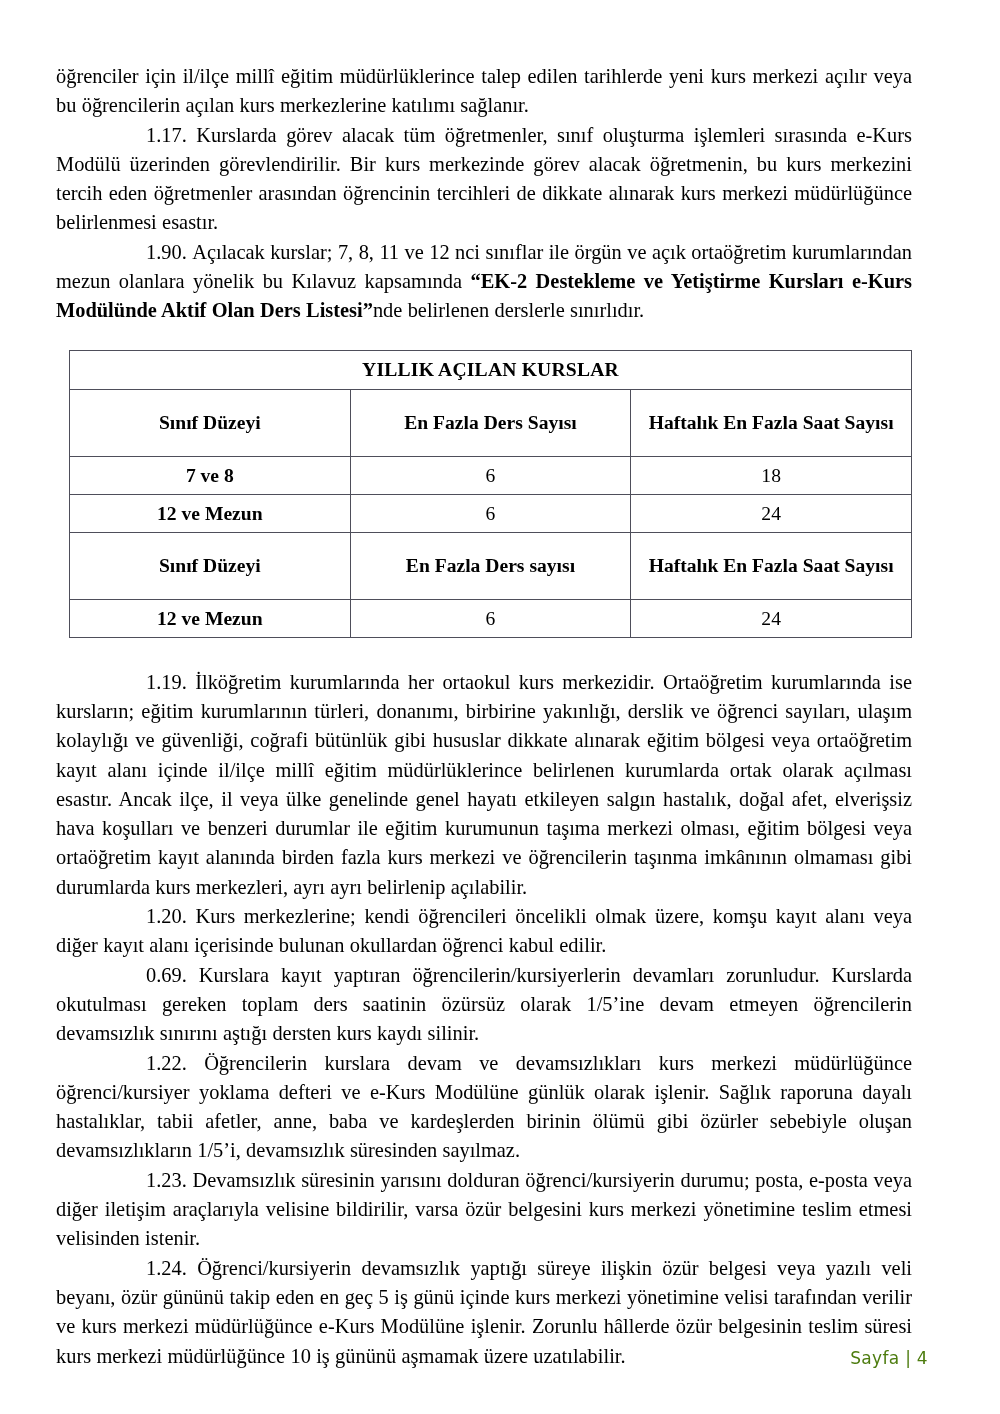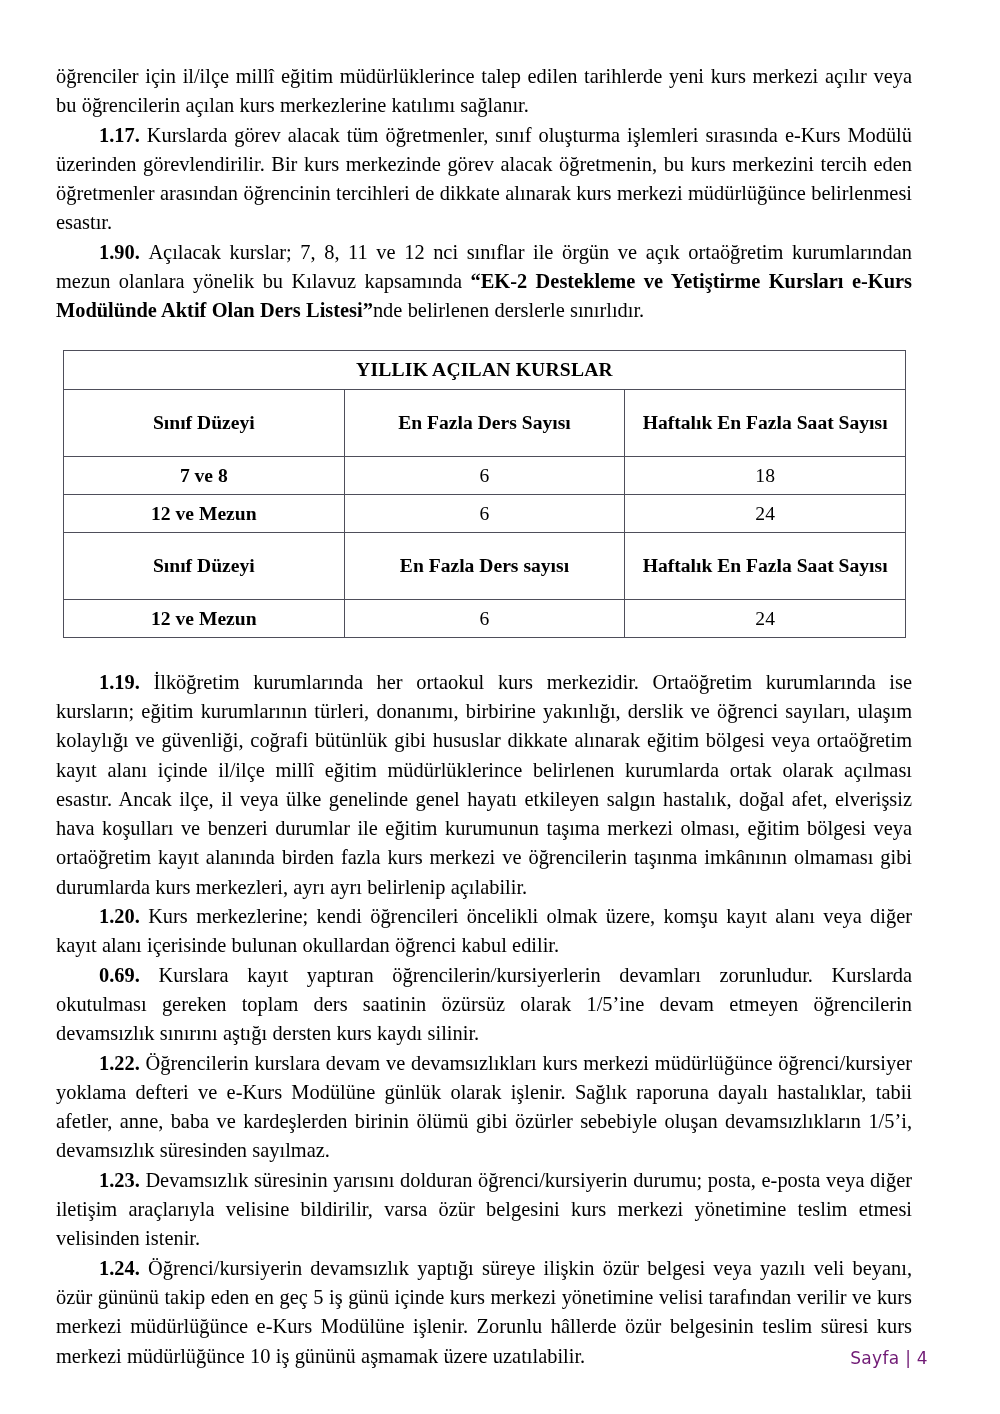--- a/index.html
+++ b/index.html
@@ -35,34 +35,34 @@
     margin: 0;
     font-size: 20.4px;
     line-height: 29.3px;
     text-align: justify;
     text-justify: inter-word;
     hyphens: none;
     word-spacing: 0.01em;
   }
 
   .lead {
-    font-weight: bold;
-    margin-left: 43px;
+    font-weight: normal;
+    margin-left: 90px;
   }
 
   .bold {
     font-weight: bold;
   }
 
   
   .table-wrap {
     margin-top: 24px;
     margin-bottom: 30px;
     display: flex;
-    justify-content: center;
+    justify-content: flex-end;
   }
 
   table.kurs-table {
     border-collapse: collapse;
     width: 843px;
     margin-left: 1px;
     table-layout: fixed;
   }
 
   table.kurs-table td {
@@ -109,21 +109,21 @@
 
   
   .footer {
     position: absolute;
     left: 72px;
     right: 72px;
     bottom: 46px;
     text-align: right;
     font-family: "DejaVu Sans", "Liberation Sans", sans-serif;
     font-size: 17px;
-    color: #701a75;
+    color: #4d7c0f;
     letter-spacing: 0.3px;
   }
 
   .sp { display: inline; }
 </style>
 </head>
 <body>
 
 <div class="page">
 

